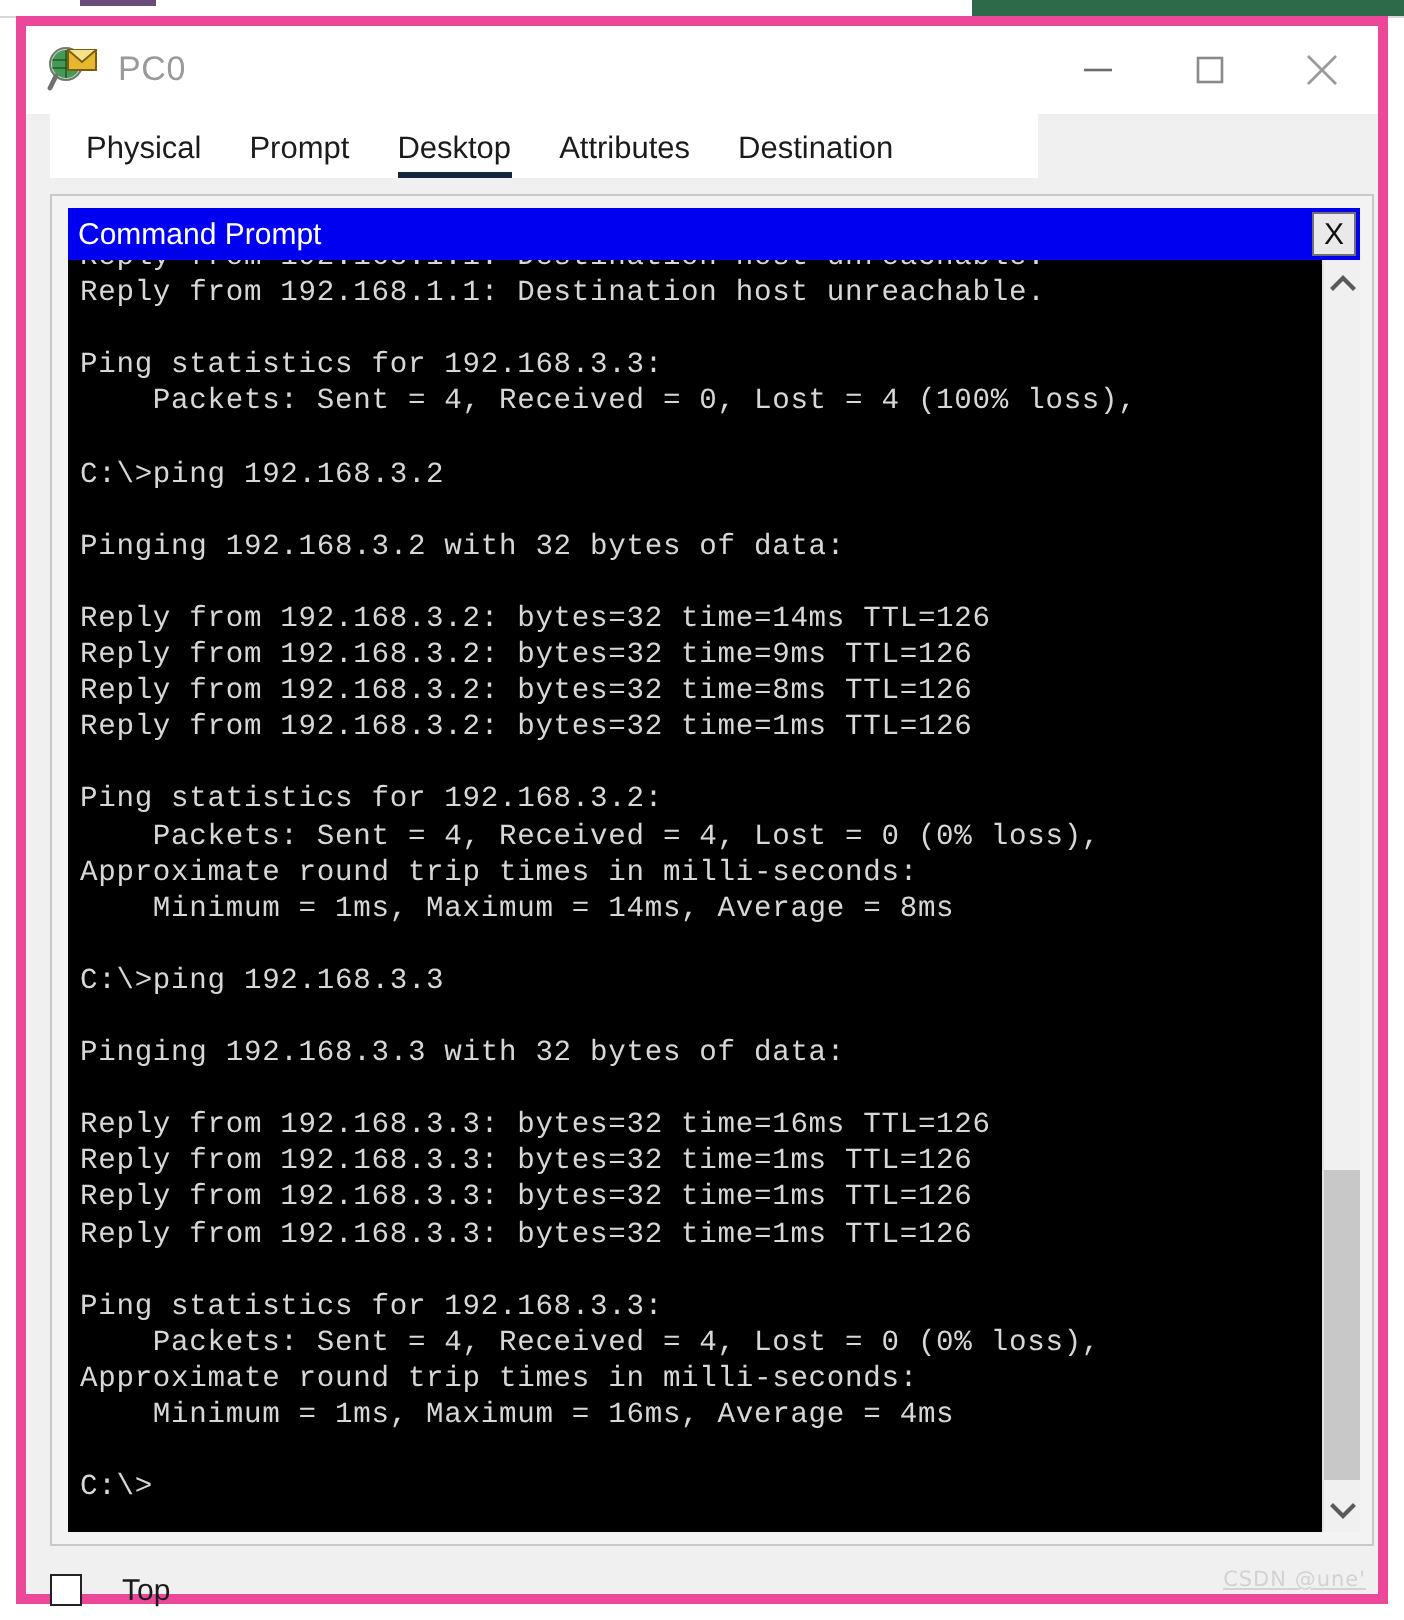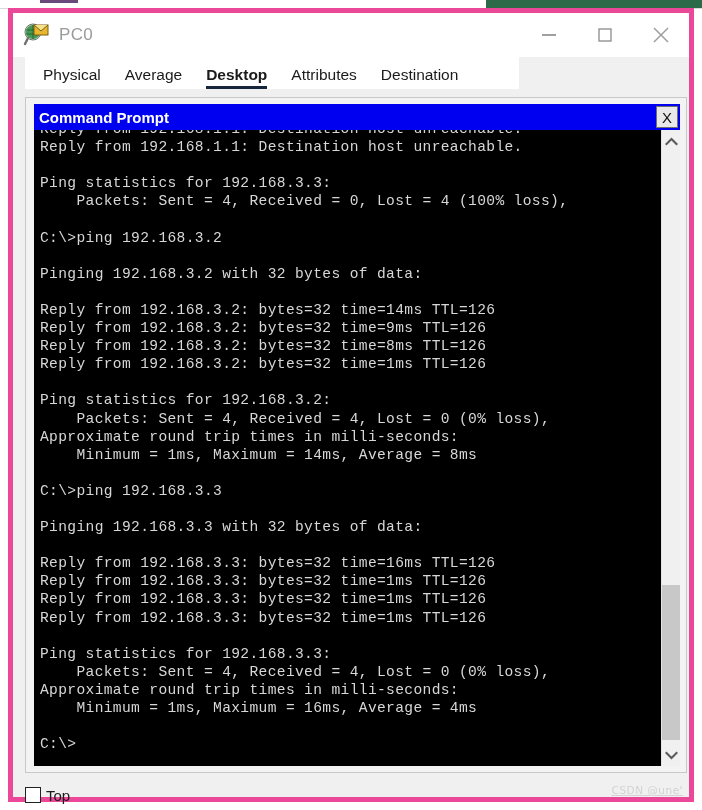--- a/index.html
+++ b/index.html
@@ -103,21 +103,20 @@
     font-size: 15.5px;
     color: #1b1b1b;
     padding: 0 0 4px 0;
     margin: 0 12px;
     cursor: pointer;
     line-height: 1;
     border-bottom: 3px solid transparent;
   }
   .tab.active {
     border-bottom: 3px solid #16263c;
-    font-weight: bold;
   }
 
   
   #desktop-panel {
     position: absolute;
     left: 12px;
     top: 84px;
     width: 662px;
     height: 676px;
     background: #f3f3f3;
@@ -142,21 +141,20 @@
     display: flex;
     align-items: center;
     position: relative;
     flex: none;
     padding-left: 5px;
     box-sizing: border-box;
   }
   #cmd-title-text {
     color: #ffffff;
     font-size: 15px;
-    font-weight: bold;
   }
   #cmd-close-btn {
     position: absolute;
     right: 2px;
     top: 2px;
     width: 22px;
     height: 22px;
     background: #e9e9e9;
     border: 1px solid #707070;
     box-sizing: border-box;
@@ -238,21 +236,21 @@
   }
   #top-checkbox {
     width: 16px; height: 16px;
     background: #ffffff;
     border: 1.5px solid #222222;
     box-sizing: border-box;
     cursor: pointer;
     flex: none;
   }
   #top-label {
-    margin-left: 5px;
+    margin-left: 20px;
     font-size: 15px;
     color: #1b1b1b;
   }
   #watermark {
     position: absolute;
     right: 6px;
     bottom: 1px;
     font-size: 10.5px;
     color: #d2d2d2;
     font-family: "DejaVu Sans", sans-serif;
@@ -299,21 +297,21 @@
           <line x1="6" y1="6" x2="20" y2="20" stroke="#9b9b9b" stroke-width="1.4"></line>
           <line x1="20" y1="6" x2="6" y2="20" stroke="#9b9b9b" stroke-width="1.4"></line>
         </svg>
       </div>
     </div>
   </div>
 
   <div id="tab-area">
     <div id="tab-strip">
       <div class="tab">Physical</div>
-      <div class="tab">Average</div>
+      <div class="tab">Prompt</div>
       <div class="tab active">Desktop</div>
       <div class="tab">Attributes</div>
       <div class="tab">Destination</div>
     </div>
   </div>
 
   <div id="desktop-panel">
 
     <div id="cmd-window">
 

